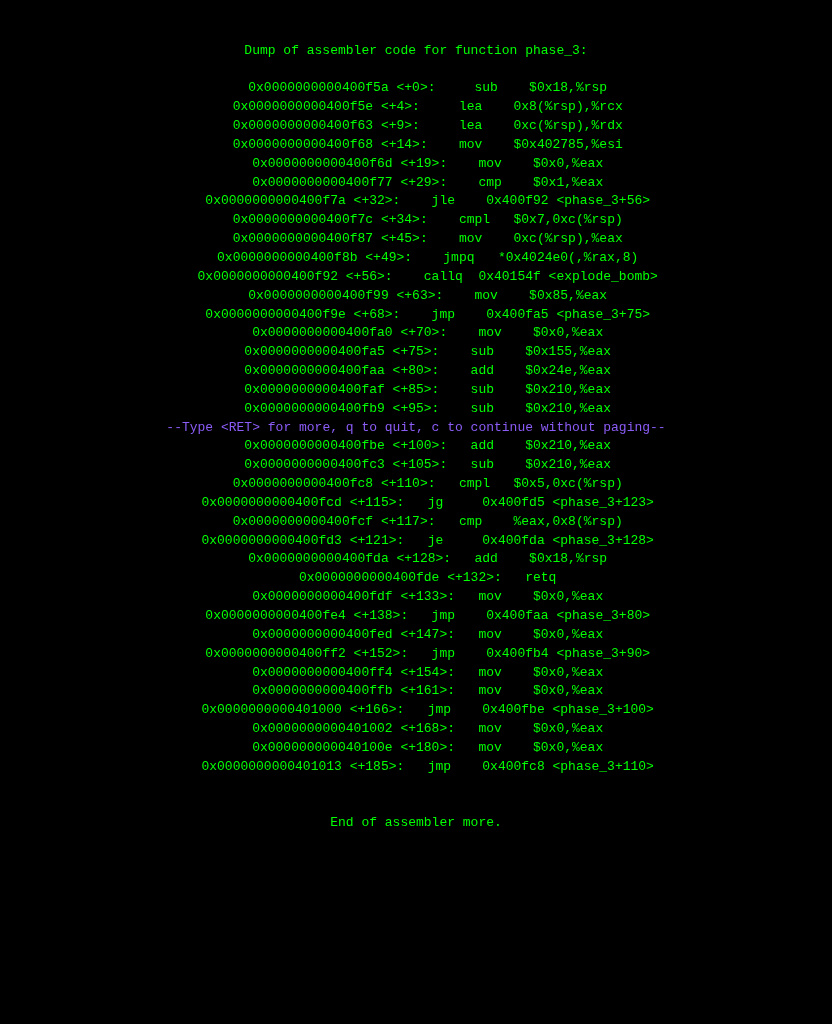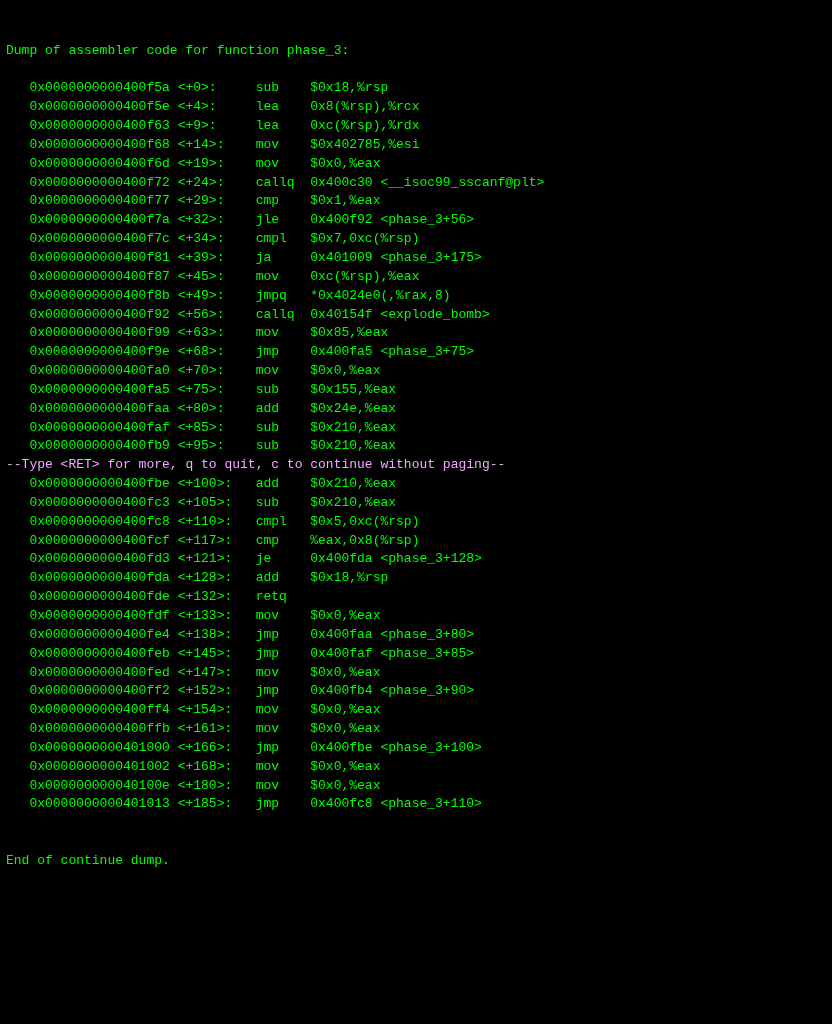--- a/index.html
+++ b/index.html
@@ -1,18 +1,19 @@
 <!DOCTYPE html>
 <html><head>
   <meta charset="utf-8">
   <style>
     * {
       margin: 0;
       padding: 0;
       box-sizing: border-box;
+      text-align: center;
     }
     body {
       background-color: #000000;
       color: #00ff00;
       font-family: 'Courier New', Courier, monospace;
       font-size: 13px;
       line-height: 1.45;
       width: 832px;
       min-height: 1024px;
       padding: 4px 6px;
@@ -32,51 +33,49 @@
 <div class="code-block">
   <span class="line">Dump of assembler code for function phase_3:</span>
 </div>
 
 <div id="code-lines">
     <span class="line">   0x0000000000400f5a &lt;+0&gt;:     sub    $0x18,%rsp</span>
 <span class="line">   0x0000000000400f5e &lt;+4&gt;:     lea    0x8(%rsp),%rcx</span>
 <span class="line">   0x0000000000400f63 &lt;+9&gt;:     lea    0xc(%rsp),%rdx</span>
 <span class="line">   0x0000000000400f68 &lt;+14&gt;:    mov    $0x402785,%esi</span>
 <span class="line">   0x0000000000400f6d &lt;+19&gt;:    mov    $0x0,%eax</span>
-<span class="line">   0x0000000000400f72 &lt;+24&gt;:    callq  0x400c30 &lt;__isoc99_sscanf@plt&gt;</span>
 <span class="line">   0x0000000000400f77 &lt;+29&gt;:    cmp    $0x1,%eax</span>
 <span class="line">   0x0000000000400f7a &lt;+32&gt;:    jle    0x400f92 &lt;phase_3+56&gt;</span>
 <span class="line">   0x0000000000400f7c &lt;+34&gt;:    cmpl   $0x7,0xc(%rsp)</span>
-<span class="line">   0x0000000000400f81 &lt;+39&gt;:    ja     0x401009 &lt;phase_3+175&gt;</span>
 <span class="line">   0x0000000000400f87 &lt;+45&gt;:    mov    0xc(%rsp),%eax</span>
 <span class="line">   0x0000000000400f8b &lt;+49&gt;:    jmpq   *0x4024e0(,%rax,8)</span>
 <span class="line">   0x0000000000400f92 &lt;+56&gt;:    callq  0x40154f &lt;explode_bomb&gt;</span>
 <span class="line">   0x0000000000400f99 &lt;+63&gt;:    mov    $0x85,%eax</span>
 <span class="line">   0x0000000000400f9e &lt;+68&gt;:    jmp    0x400fa5 &lt;phase_3+75&gt;</span>
 <span class="line">   0x0000000000400fa0 &lt;+70&gt;:    mov    $0x0,%eax</span>
 <span class="line">   0x0000000000400fa5 &lt;+75&gt;:    sub    $0x155,%eax</span>
 <span class="line">   0x0000000000400faa &lt;+80&gt;:    add    $0x24e,%eax</span>
 <span class="line">   0x0000000000400faf &lt;+85&gt;:    sub    $0x210,%eax</span>
 <span class="line">   0x0000000000400fb9 &lt;+95&gt;:    sub    $0x210,%eax</span>
-<span class="line" style="color: #f0abfc;">--Type &lt;RET&gt; for more, q to quit, c to continue without paging--</span>
+<span class="line" style="color: #8b5cf6;">--Type &lt;RET&gt; for more, q to quit, c to continue without paging--</span>
 <span class="line">   0x0000000000400fbe &lt;+100&gt;:   add    $0x210,%eax</span>
 <span class="line">   0x0000000000400fc3 &lt;+105&gt;:   sub    $0x210,%eax</span>
 <span class="line">   0x0000000000400fc8 &lt;+110&gt;:   cmpl   $0x5,0xc(%rsp)</span>
+<span class="line">   0x0000000000400fcd &lt;+115&gt;:   jg     0x400fd5 &lt;phase_3+123&gt;</span>
 <span class="line">   0x0000000000400fcf &lt;+117&gt;:   cmp    %eax,0x8(%rsp)</span>
 <span class="line">   0x0000000000400fd3 &lt;+121&gt;:   je     0x400fda &lt;phase_3+128&gt;</span>
 <span class="line">   0x0000000000400fda &lt;+128&gt;:   add    $0x18,%rsp</span>
 <span class="line">   0x0000000000400fde &lt;+132&gt;:   retq</span>
 <span class="line">   0x0000000000400fdf &lt;+133&gt;:   mov    $0x0,%eax</span>
 <span class="line">   0x0000000000400fe4 &lt;+138&gt;:   jmp    0x400faa &lt;phase_3+80&gt;</span>
-<span class="line">   0x0000000000400feb &lt;+145&gt;:   jmp    0x400faf &lt;phase_3+85&gt;</span>
 <span class="line">   0x0000000000400fed &lt;+147&gt;:   mov    $0x0,%eax</span>
 <span class="line">   0x0000000000400ff2 &lt;+152&gt;:   jmp    0x400fb4 &lt;phase_3+90&gt;</span>
 <span class="line">   0x0000000000400ff4 &lt;+154&gt;:   mov    $0x0,%eax</span>
 <span class="line">   0x0000000000400ffb &lt;+161&gt;:   mov    $0x0,%eax</span>
 <span class="line">   0x0000000000401000 &lt;+166&gt;:   jmp    0x400fbe &lt;phase_3+100&gt;</span>
 <span class="line">   0x0000000000401002 &lt;+168&gt;:   mov    $0x0,%eax</span>
 <span class="line">   0x000000000040100e &lt;+180&gt;:   mov    $0x0,%eax</span>
 <span class="line">   0x0000000000401013 &lt;+185&gt;:   jmp    0x400fc8 &lt;phase_3+110&gt;</span>
 </div>
 
 <div class="code-block">
-  <span class="line">End of continue dump.</span>
+  <span class="line">End of assembler more.</span>
 </div>
 
 </body></html>

